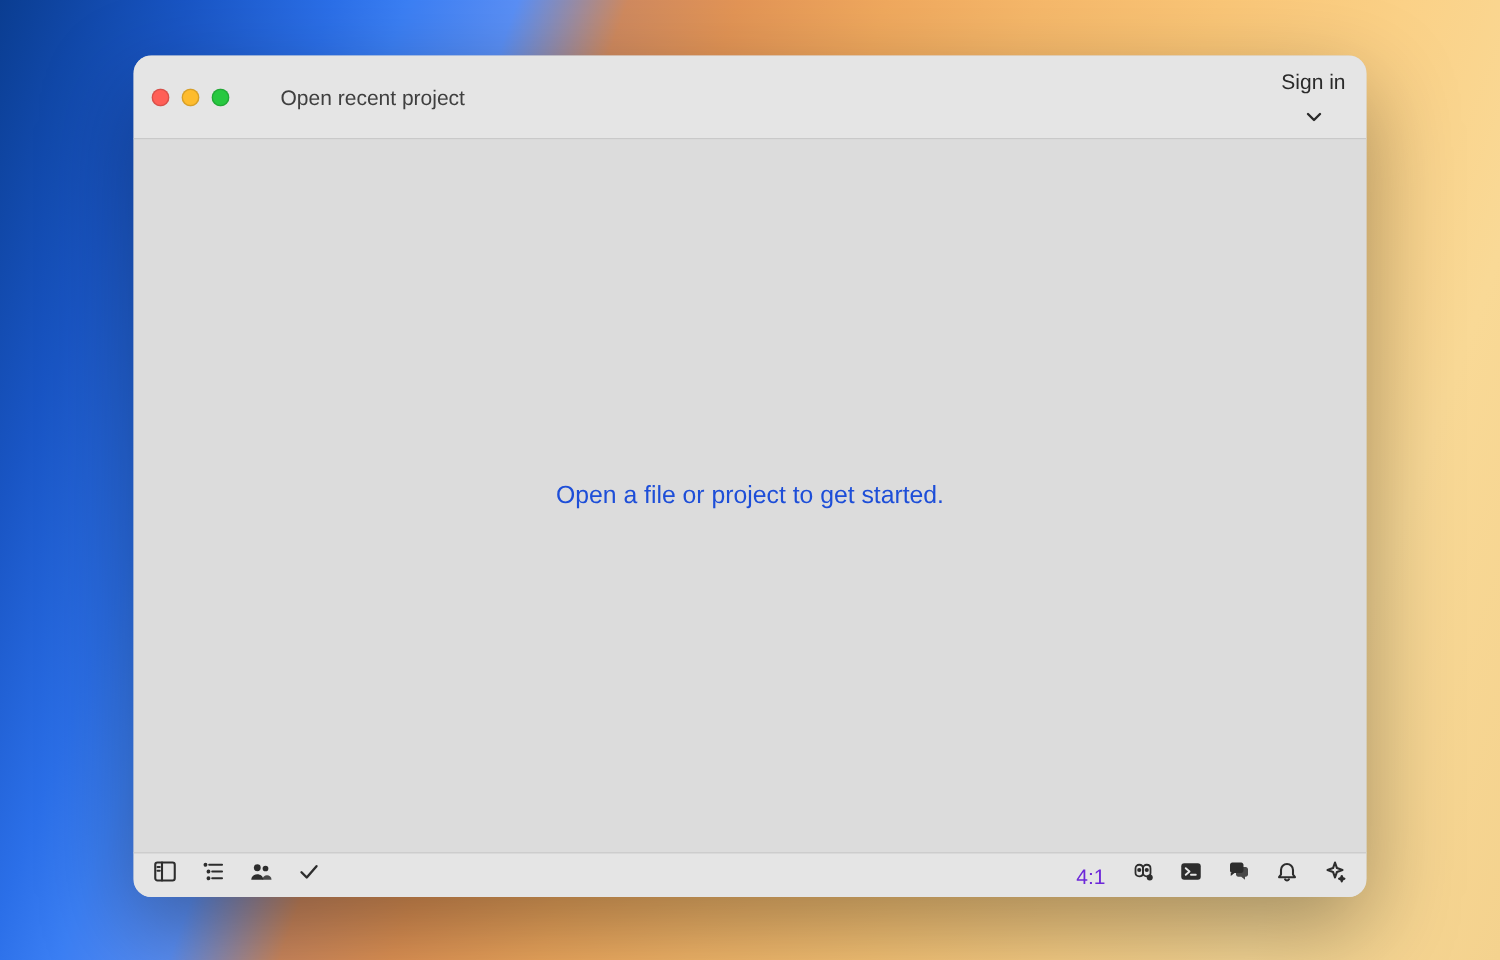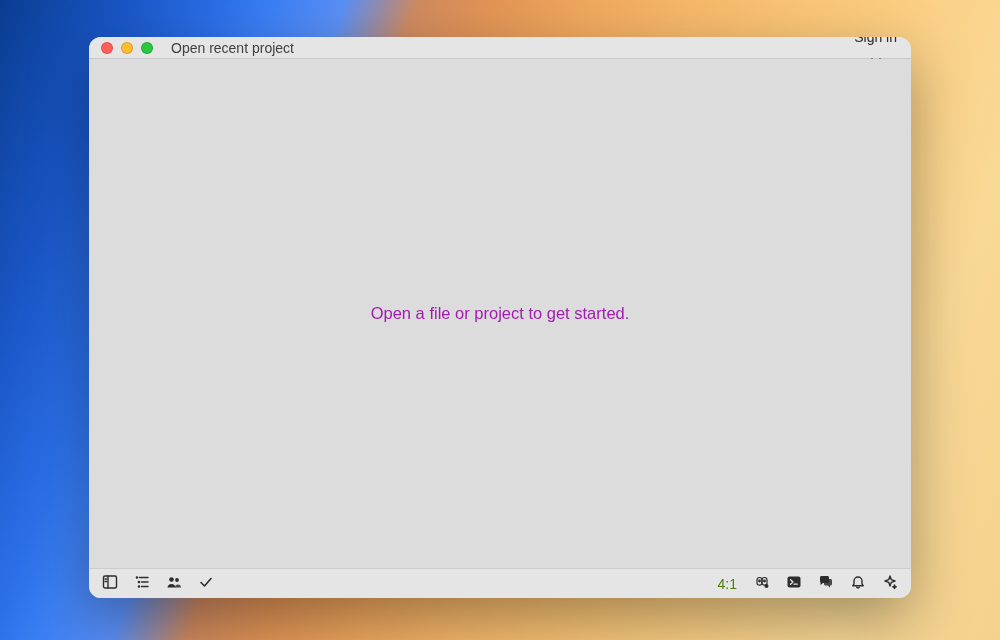--- a/index.html
+++ b/index.html
@@ -39,27 +39,27 @@
       width: 822px;
       height: 561px;
       background: #dedede;
       border-radius: 12px;
       box-shadow: 0 22px 60px rgba(0,0,0,0.35), 0 1px 0 rgba(0,0,0,0.05) inset;
       display: flex;
       flex-direction: column;
       overflow: hidden;
     }
     .titlebar {
-      height: 22px;
+      height: 56px;
       background: #e5e5e5;
       border-bottom: 1px solid #c9c9c9;
       display: flex;
       align-items: center;
       padding: 0 12px;
-      gap: 8px;
+      gap: 24px;
     }
     .traffic {
       display: flex;
       gap: 8px;
       align-items: center;
     }
     .dot {
       width: 12px;
       height: 12px;
       border-radius: 50%;
@@ -93,21 +93,21 @@
       justify-content: center;
     }
     .content {
       flex: 1;
       background: #dcdcdc;
       display: flex;
       align-items: center;
       justify-content: center;
     }
     .empty-msg {
-      color: #a21caf;
+      color: #1d4ed8;
       font-size: 16.5px;
     }
     .statusbar {
       height: 30px;
       background: #e5e5e5;
       border-top: 1px solid #cdcdcd;
       display: flex;
       align-items: center;
       padding: 0 12px;
       gap: 12px;
@@ -133,21 +133,21 @@
       justify-content: center;
       cursor: pointer;
       color: #2d2d2d;
     }
     .icon-btn svg {
       width: 16px;
       height: 16px;
     }
     .cursor-pos {
       font-size: 14px;
-      color: #4d7c0f;
+      color: #6d28d9;
       padding: 0 4px;
       cursor: default;
       font-variant-numeric: tabular-nums;
     }
   </style>
 </head>
 <body>
 
 <div class="desktop">
   <div class="window">

